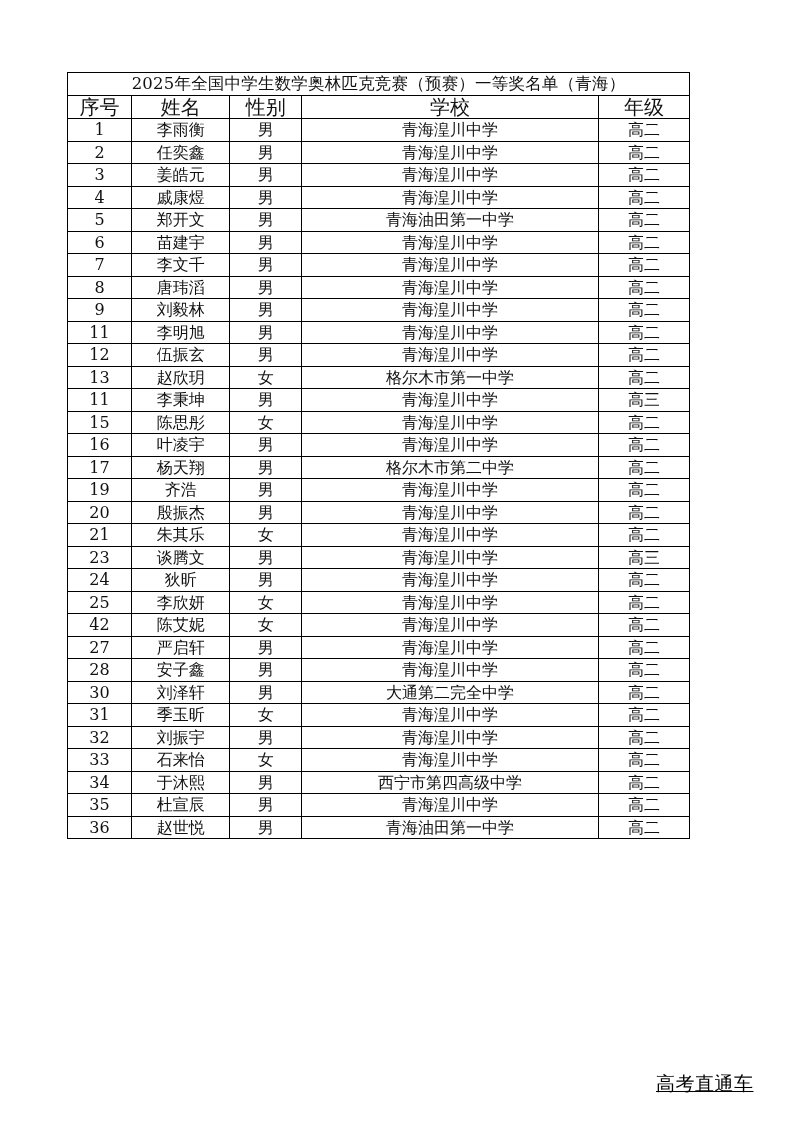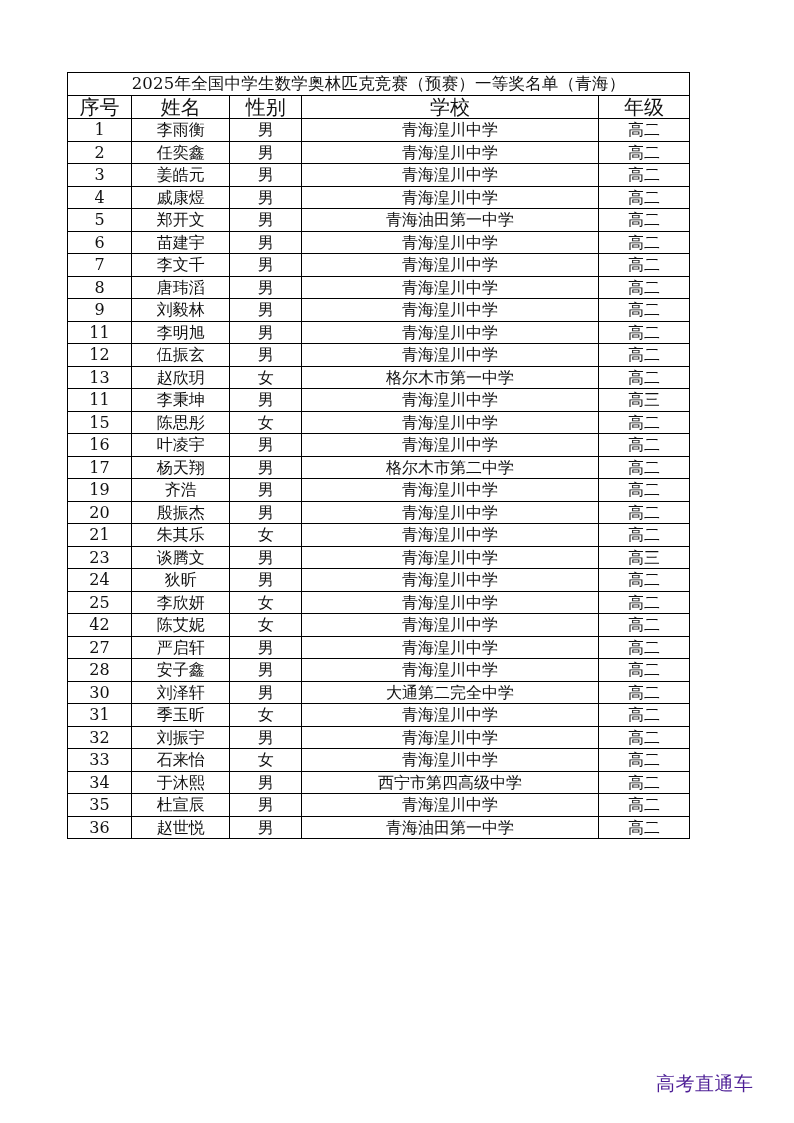--- a/index.html
+++ b/index.html
@@ -55,22 +55,23 @@
     .col-name { width: 98px; }
     .col-sex { width: 72px; }
     .col-school { width: 296px; }
     .col-grade { width: 91px; }
     .watermark {
       position: absolute;
       left: 656px;
       top: 1071px;
       font-family: "DejaVu Sans", "Liberation Sans", sans-serif;
       font-size: 19px;
-      color: #4c1d95;
+      color: #000000;
       letter-spacing: 0.5px;
+      text-decoration: underline;
     }
   </style>
 </head>
 <body>
 
 <div class="sheet">
   <table>
     <colgroup>
       <col class="col-no">
       <col class="col-name">

